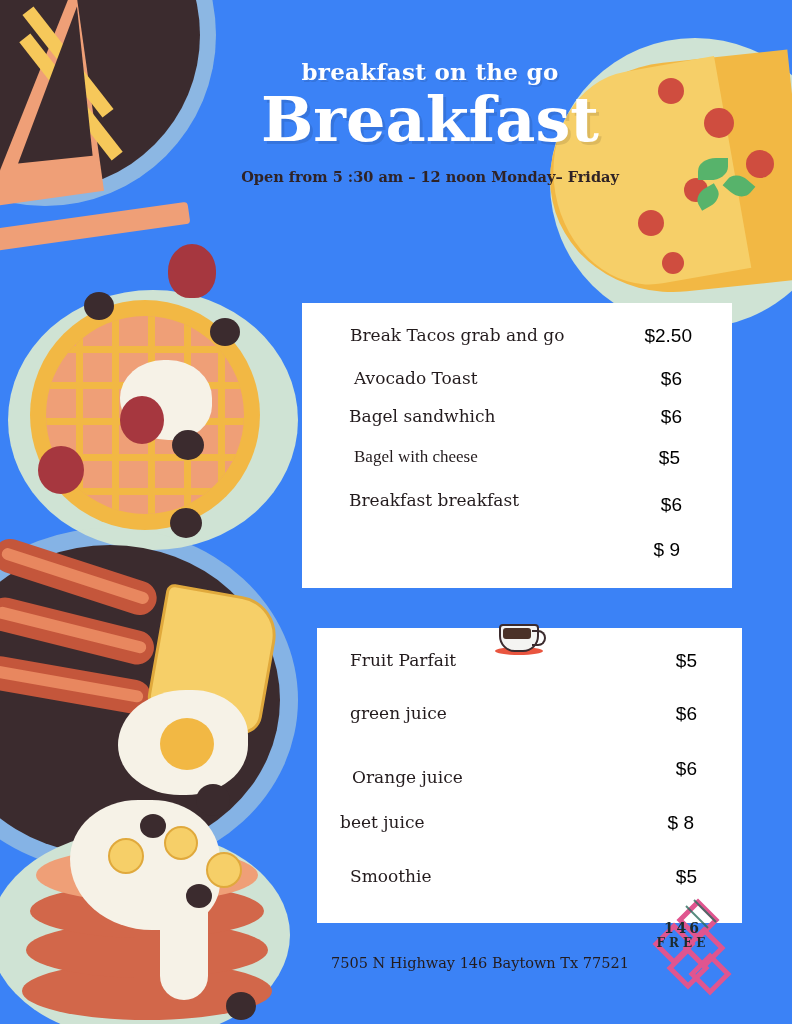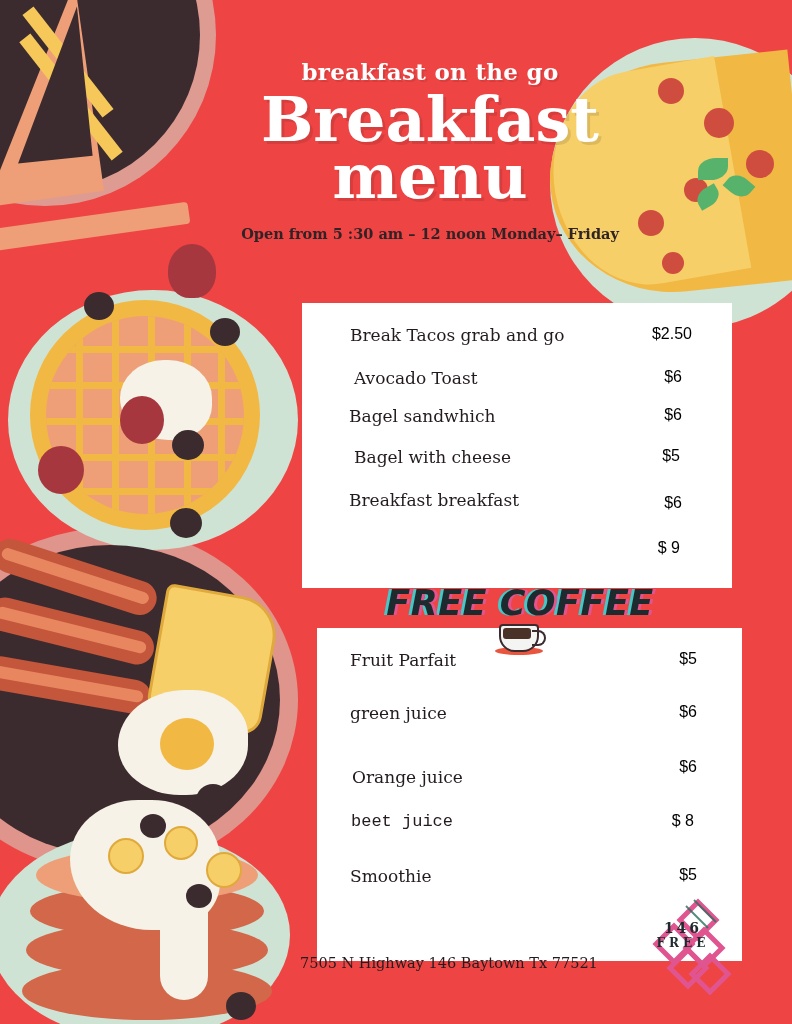--- a/index.html
+++ b/index.html
@@ -12,21 +12,21 @@
     background: #a8cdb8;
     font-family: "Liberation Sans", sans-serif;
     overflow: hidden;
     position: relative;
   }
   .page {
     position: relative;
     width: 792px;
     height: 1024px;
     overflow: hidden;
-    background: #ef4444;
+    background: #3b82f6;
   }
 
   
   .art { position: absolute; pointer-events: none; }
 
   
   .plate-sandwich {
     left: -110px; top: -120px;
     width: 310px; height: 310px;
     border-radius: 50%;
@@ -264,36 +264,36 @@
     position: absolute;
     background: #ffffff;
     z-index: 5;
   }
   .panel-food {
     left: 302px; top: 303px;
     width: 430px; height: 285px;
   }
   .panel-drinks {
     left: 317px; top: 628px;
-    width: 425px; height: 333px;
+    width: 425px; height: 295px;
   }
 
   .menu-row {
     position: absolute;
     display: flex;
     align-items: baseline;
     font-family: "DejaVu Serif", serif;
     color: #231b1d;
   }
   .m-name {
     font-size: 17px;
   }
   .m-price {
     position: absolute;
-    font-size: 16px;
+    font-size: 19px;
     text-align: right;
   }
 
   .free-coffee {
     position: absolute;
     left: 385px; top: 583px;
     width: 270px;
     text-align: center;
     z-index: 7;
     font-family: "DejaVu Sans", sans-serif;
@@ -338,21 +338,21 @@
     left: 0; top: 27px;
     width: 48px; height: 8px;
     background: #e9553f;
     border-radius: 50%;
   }
 
   .footer {
     position: absolute;
     left: 300px; top: 952px;
     width: 360px;
-    text-align: left;
+    text-align: center;
     z-index: 6;
     font-family: "DejaVu Serif", serif;
     font-size: 14.5px;
     color: #231b1d;
     line-height: 1.65;
   }
 
   .logo {
     position: absolute;
     right: 48px; bottom: 22px;
@@ -446,55 +446,53 @@
   <div class="art banana" style="left:164px;top:826px;width:30px;height:30px;"></div>
   <div class="art banana" style="left:206px;top:852px;width:32px;height:32px;"></div>
   <div class="art blueberry" style="left:140px;top:814px;width:26px;height:24px;"></div>
   <div class="art blueberry" style="left:186px;top:884px;width:26px;height:24px;"></div>
   <div class="art blueberry" style="left:226px;top:992px;width:30px;height:28px;"></div>
 
   <div class="header">
     <div class="kicker">breakfast on the go</div>
     <div class="title">
       <div>Breakfast</div>
-      <div>menu</div>
     </div>
     <div class="hours">Open from 5 :30 am – 12 noon Monday– Friday</div>
   </div>
 
   <div class="panel panel-food">
     <div class="menu-row" style="left:48px;top:22px;">
       <span class="m-name">Break Tacos  grab and go</span>
     </div>
     <div class="m-price" style="left:300px;top:22px;width:90px;">$2.50</div>
 
     <div class="menu-row" style="left:52px;top:65px;">
       <span class="m-name">Avocado Toast</span>
     </div>
     <div class="m-price" style="left:300px;top:65px;width:80px;">$6</div>
 
     <div class="menu-row" style="left:47px;top:103px;">
       <span class="m-name">Bagel sandwhich</span>
     </div>
     <div class="m-price" style="left:300px;top:103px;width:80px;">$6</div>
 
-    <div class="menu-row" style="left:52px;top:144px;">
+    <div class="menu-row" style="left:52px;top:144px;font-family:Liberation Serif, serif;">
       <span class="m-name">Bagel with cheese</span>
     </div>
     <div class="m-price" style="left:298px;top:144px;width:80px;">$5</div>
 
     <div class="menu-row" style="left:47px;top:187px;">
       <span class="m-name">Breakfast breakfast</span>
     </div>
     <div class="m-price" style="left:300px;top:191px;width:80px;">$6</div>
 
     <div class="m-price" style="left:298px;top:236px;width:80px;">$ 9</div>
   </div>
 
-  <div class="free-coffee">FREE COFFEE</div>
   <div class="coffee-cup">
     <div class="cup-saucer"></div>
     <div class="cup-body"></div>
     <div class="cup-liquid"></div>
     <div class="cup-handle"></div>
   </div>
 
   <div class="panel panel-drinks">
     <div class="menu-row" style="left:33px;top:22px;">
       <span class="m-name"></span>
@@ -505,21 +503,21 @@
     <div class="menu-row" style="left:33px;top:75px;text-align:right;">
       <span class="m-name">green juice</span>
     </div>
     <div class="m-price" style="left:300px;top:75px;width:80px;">$6</div>
 
     <div class="menu-row" style="left:35px;top:139px;">
       <span class="m-name">Orange juice</span>
     </div>
     <div class="m-price" style="left:300px;top:130px;width:80px;">$6</div>
 
-    <div class="menu-row" style="left:34px;top:184px;font-family:Liberation Mono, monospace;">
+    <div class="menu-row" style="left:23px;top:184px;">
       <span class="m-name">beet juice</span>
     </div>
     <div class="m-price" style="left:297px;top:184px;width:80px;">$ 8</div>
 
     <div class="menu-row" style="left:33px;top:238px;">
       <span class="m-name">Smoothie</span>
     </div>
     <div class="m-price" style="left:300px;top:238px;width:80px;">$5</div>
   </div>
 

